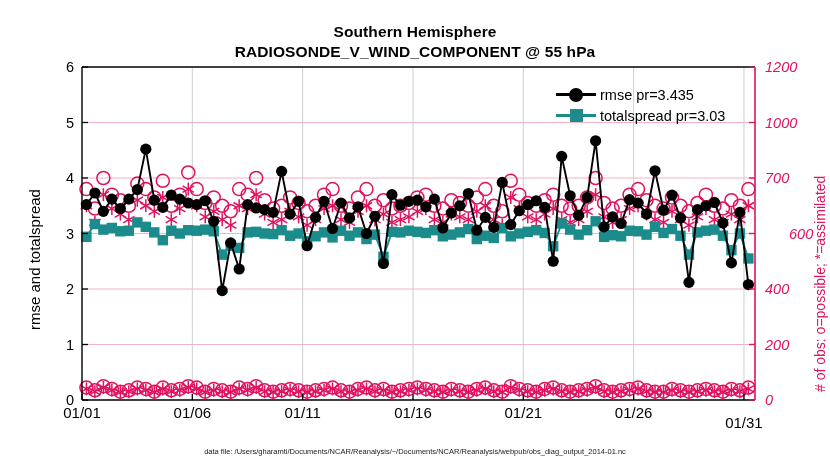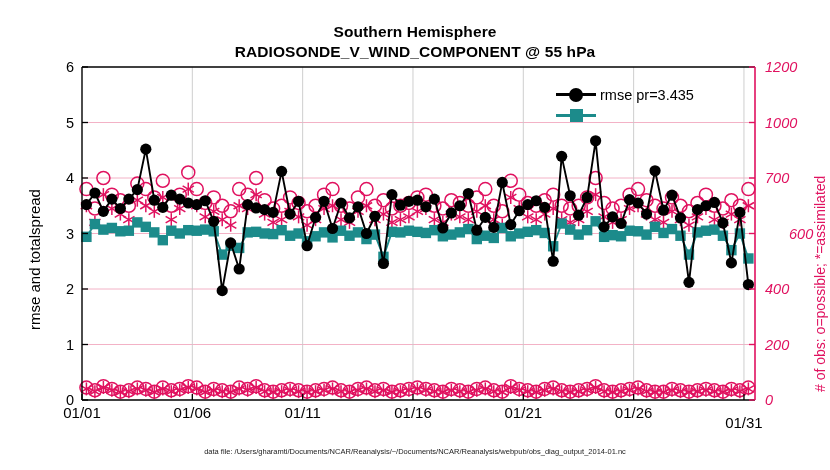--- a/index.html
+++ b/index.html
@@ -1339,18 +1339,19 @@
           <div class="legend-line" style="background: rgb(0, 0, 0);"></div>
           <div class="legend-mk-circle" style="background: rgb(0, 0, 0);"></div>
         </div>
         <div class="legend-text">rmse pr=3.435</div>
       </div>
       <div class="legend-row">
         <div class="legend-swatch">
           <div class="legend-line" style="background: rgb(28, 139, 139);"></div>
           <div class="legend-mk-square" style="background: rgb(28, 139, 139);"></div>
         </div>
+        <div class="legend-text">totalspread pr=3.03</div>
       </div>
     </div>
 
   <div class="footer-note">data file: /Users/gharamti/Documents/NCAR/Reanalysis/~/Documents/NCAR/Reanalysis/webpub/obs_diag_output_2014-01.nc</div>
 
 </div>
 
 </body></html>

